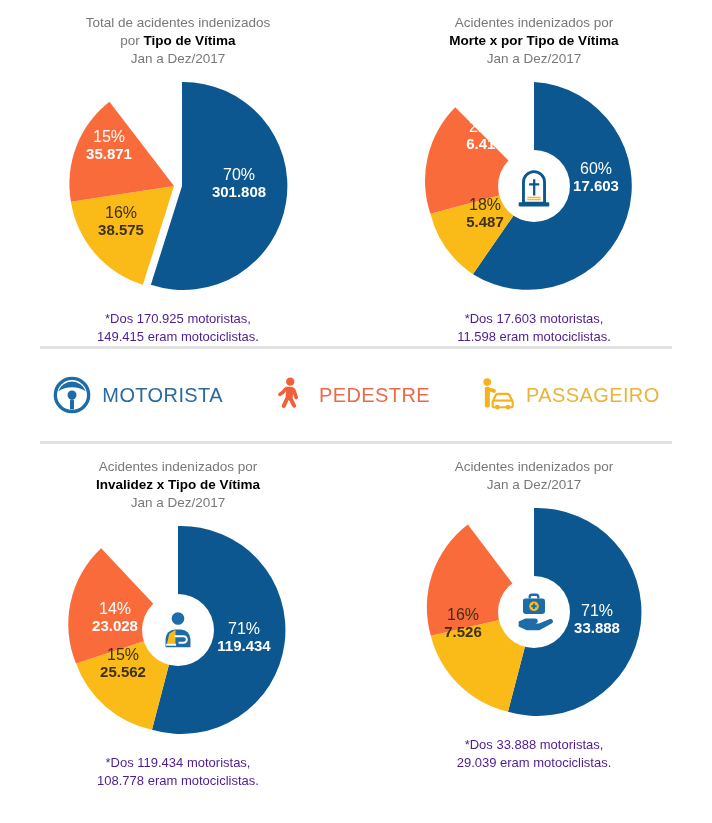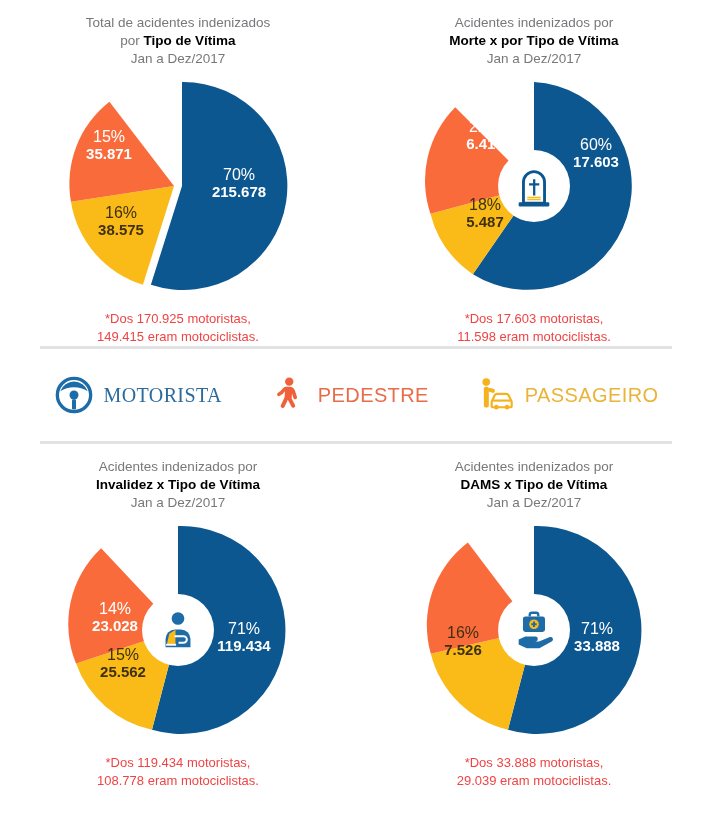--- a/index.html
+++ b/index.html
@@ -52,21 +52,21 @@
   .lbl .pct{font-weight:normal;font-size:16px;display:block;}
   .lbl.on-blue{color:#ffffff;}
   .lbl.on-orange{color:#ffffff;}
   .lbl.on-yellow{color:#3f3010;}
 
   
   .note{
     text-align:center;
     font-size:13px;
     line-height:18px;
-    color:#ef4444;
+    color:#4c1d95;
     margin-top:14px;
   }
 
   
   .divider{
     width:632px;height:3px;
     background:#e2e2e2;
     margin:0 auto;
   }
 
@@ -78,21 +78,21 @@
     height:92px;
     gap:46px;
   }
   .legend-item{display:flex;align-items:center;gap:10px;}
   .legend-item .ic{width:40px;height:40px;display:flex;align-items:center;justify-content:center;}
   .legend-item .ic svg{width:40px;height:40px;}
   .legend-label{
     font-size:20px;
     letter-spacing:.4px;
   }
-  .lg-blue .legend-label{color:#2b6a9c;font-family:Liberation Serif, serif;}
+  .lg-blue .legend-label{color:#2b6a9c;}
   .lg-yellow .legend-label{color:#e8b53a;}
   .lg-orange .legend-label{color:#e96b49;}
 </style>
 </head>
 <body>
 
 <div class="page">
 
   <div class="row">
 
@@ -108,21 +108,21 @@
 
           <path d="M 114 110 L 114 6 A 104 104 0 1 1 82.87 208.78 Z" fill="#0D5790"></path>
 
           <path d="M 106 110 L 74.87 208.78 A 104 104 0 0 1 2.94 125.71 Z" fill="#FABB18"></path>
 
           <path d="M 106 110 L 2.94 125.71 A 104 104 0 0 1 41.44 25.75 Z" fill="#FA6B3C"></path>
         </svg>
 
         <div class="lbl on-blue" style="left:125px;top:90px;width:92px;">
           <span class="pct">70%</span>
-          <span>215.678</span>
+          <span>301.808</span>
         </div>
         <div class="lbl on-yellow" style="left:10px;top:128px;width:86px;">
           <span class="pct">16%</span>
           <span>38.575</span>
         </div>
         <div class="lbl on-orange" style="left:-2px;top:52px;width:86px;">
           <span class="pct">15%</span>
           <span>35.871</span>
         </div>
       </div>
@@ -153,21 +153,21 @@
         <div class="hub">
           <svg viewBox="0 0 48 48">
             <path d="M13 42 V20 a11 11 0 0 1 22 0 V42 Z" fill="none" stroke="#0D5790" stroke-width="3"></path>
             <rect x="8" y="41" width="32" height="4.5" rx="1.2" fill="#0D5790"></rect>
             <path d="M23 17 h2.4 v4.2 h4.1 v2.4 h-4.1 V34 H23 V23.6 h-4.1 v-2.4 H23 Z" fill="#0D5790"></path>
             <rect x="17" y="35.2" width="14" height="1.5" fill="#FABB18"></rect>
             <rect x="17" y="37.4" width="14" height="1.5" fill="#FABB18"></rect>
           </svg>
         </div>
 
-        <div class="lbl on-blue" style="left:126px;top:60px;width:92px;">
+        <div class="lbl on-blue" style="left:126px;top:84px;width:92px;">
           <span class="pct">60%</span>
           <span>17.603</span>
         </div>
         <div class="lbl on-yellow" style="left:22px;top:120px;width:78px;">
           <span class="pct">18%</span>
           <span>5.487</span>
         </div>
         <div class="lbl on-orange" style="left:22px;top:42px;width:78px;">
           <span class="pct">22%</span>
           <span>6.410</span>
@@ -270,21 +270,20 @@
 
       <div class="note">
         <div>*Dos 119.434 motoristas,</div>
         <div>108.778 eram motociclistas.</div>
       </div>
     </div>
 
     <div class="cell">
       <div class="title">
         <div>Acidentes indenizados por</div>
-        <div><span class="bold">DAMS x Tipo de Vítima</span></div>
         <div>Jan a Dez/2017</div>
       </div>
 
       <div class="pie-wrap">
         <svg viewBox="0 0 220 220">
 
           <path d="M 110 110 L 110 6 A 104 104 0 1 1 83.97 209.68 Z" fill="#0D5790"></path>
 
           <path d="M 110 110 L 83.97 209.68 A 104 104 0 0 1 6.81 133.63 Z" fill="#FABB18"></path>
 

